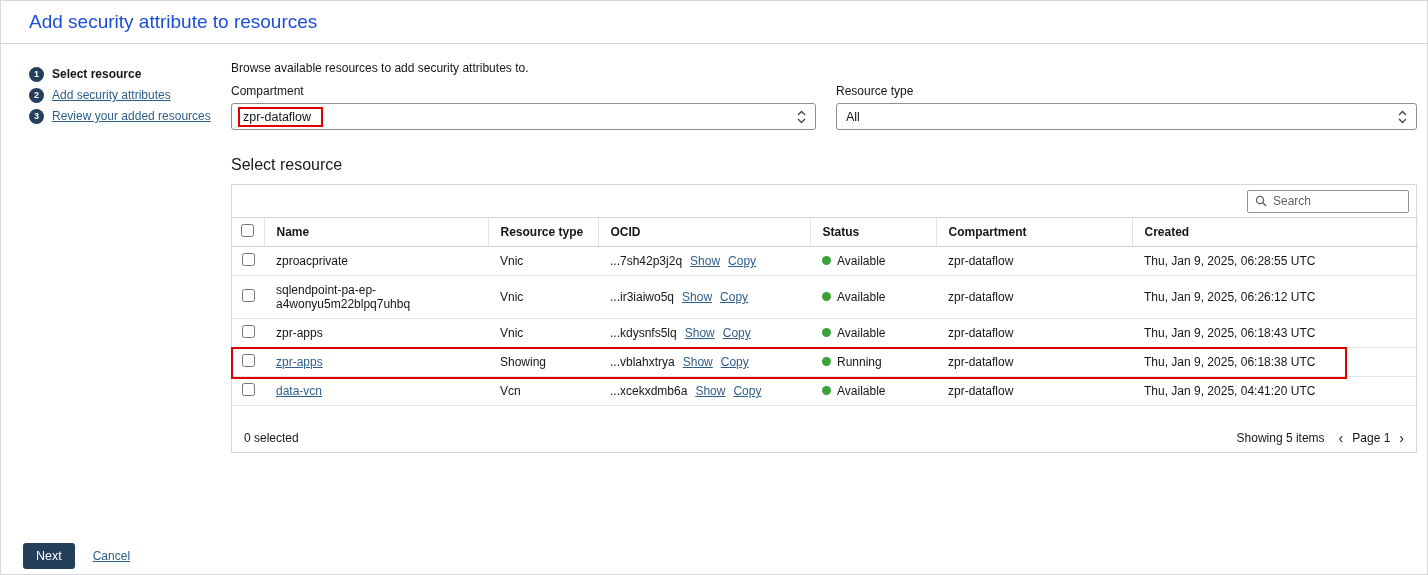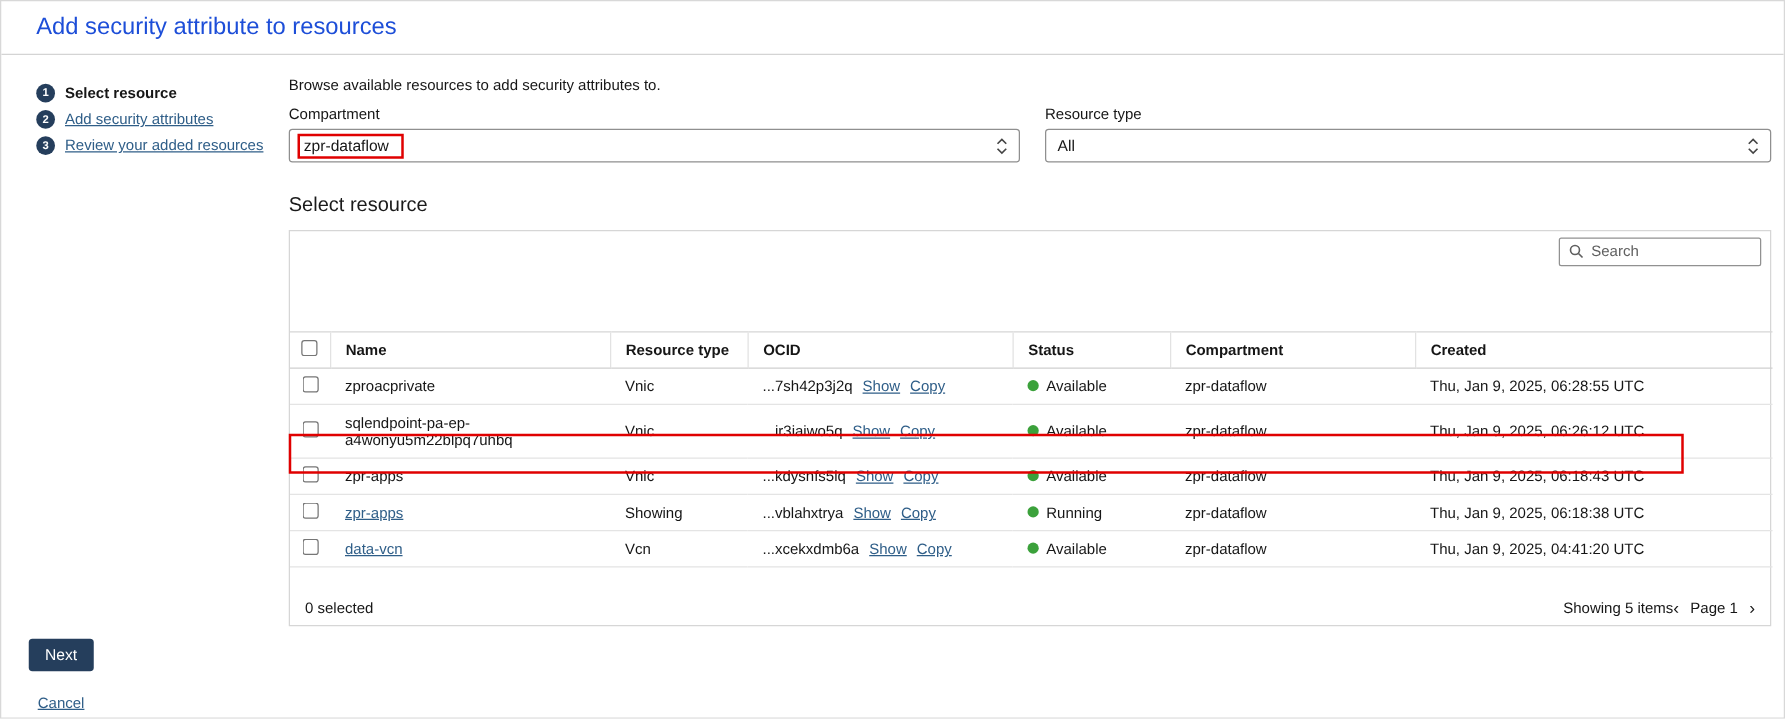--- a/index.html
+++ b/index.html
@@ -76,21 +76,21 @@
     width: 162px; height: 23px;
     border: 1px solid #919191; border-radius: 2px;
     padding: 0 7px; background: #fff;
   }
   .searchbox input {
     border: 0; outline: 0; width: 100%;
     font-size: 12px; font-family: inherit; color: #7f1d1d; background: transparent;
   }
   .searchbox input::placeholder { color: #5f5f5f; }
 
-  table { width: 100%; border-collapse: collapse; table-layout: fixed; margin-top: 48px; }
+  table { width: 100%; border-collapse: collapse; table-layout: fixed; }
   thead th {
     font-size: 12px; font-weight: bold; text-align: left;
     padding: 6px 12px; line-height: 14px;
     border-top: 1px solid #d6d6d6;
     border-bottom: 1px solid #cfcfcf;
   }
   thead th + th { border-left: 1px solid #e2e2e2; }
   tbody td {
     font-size: 12px; line-height: 14px;
     padding: 7px 12px;
@@ -107,26 +107,26 @@
   .status-dot {
     display: inline-block; width: 9px; height: 9px; border-radius: 50%;
     background: var(--status-green);
     margin-right: 6px;
   }
 
   .table-footerbar {
     display: flex; justify-content: space-between; align-items: center;
     height: 29px; padding: 0 12px; font-size: 12px; margin-top: 17px;
   }
-  .pager { display: flex; align-items: center; }
+  .pager { display: flex; align-items: center; gap: 14px; }
   .pager-inner { display: flex; align-items: center; gap: 9px; }
   .pager .chev { font-size: 14px; line-height: 14px; cursor: pointer; color: #161616; text-decoration: none; }
 
   
-  .actions { position: absolute; left: 22px; bottom: 5px; display: flex; align-items: center; gap: 18px; flex-direction: column; }
+  .actions { position: absolute; left: 22px; bottom: 5px; display: flex; align-items: center; gap: 18px; }
   .btn-primary {
     background: var(--accent); color: #fff;
     border: 0; border-radius: 3px;
     padding: 6px 13px;
     font-size: 12.5px; font-family: inherit;
     cursor: pointer;
   }
   .cancel-link { font-size: 12px; }
 
   

